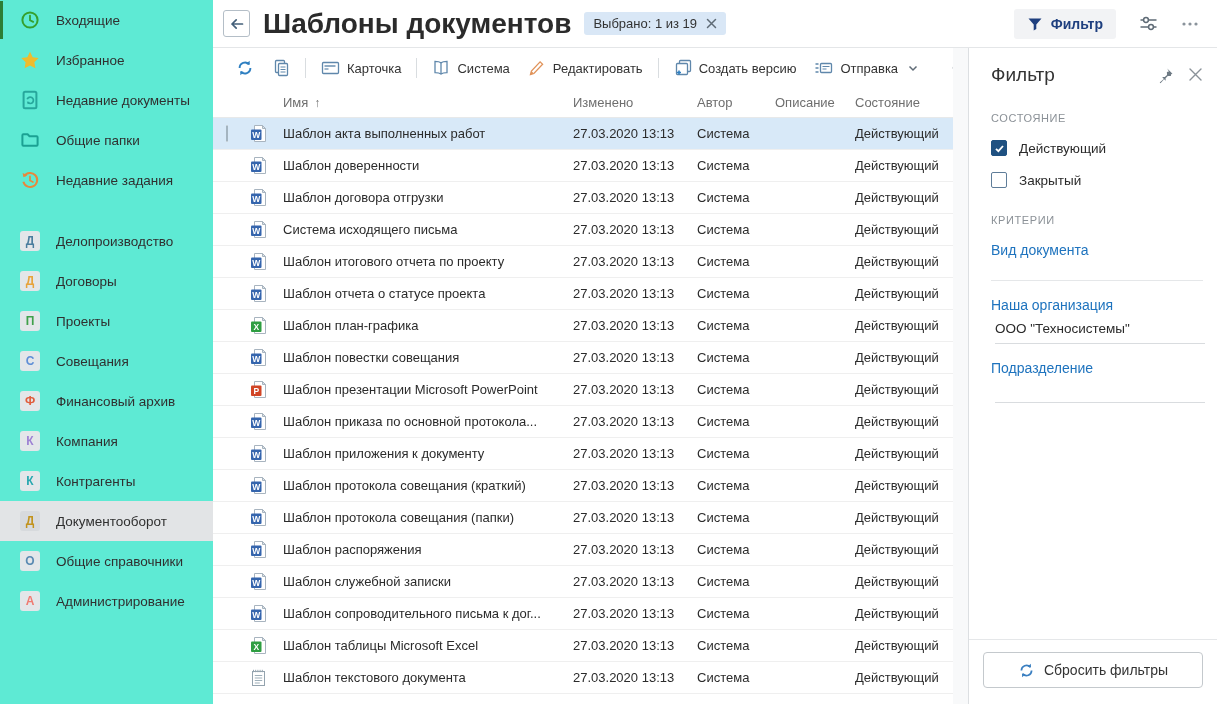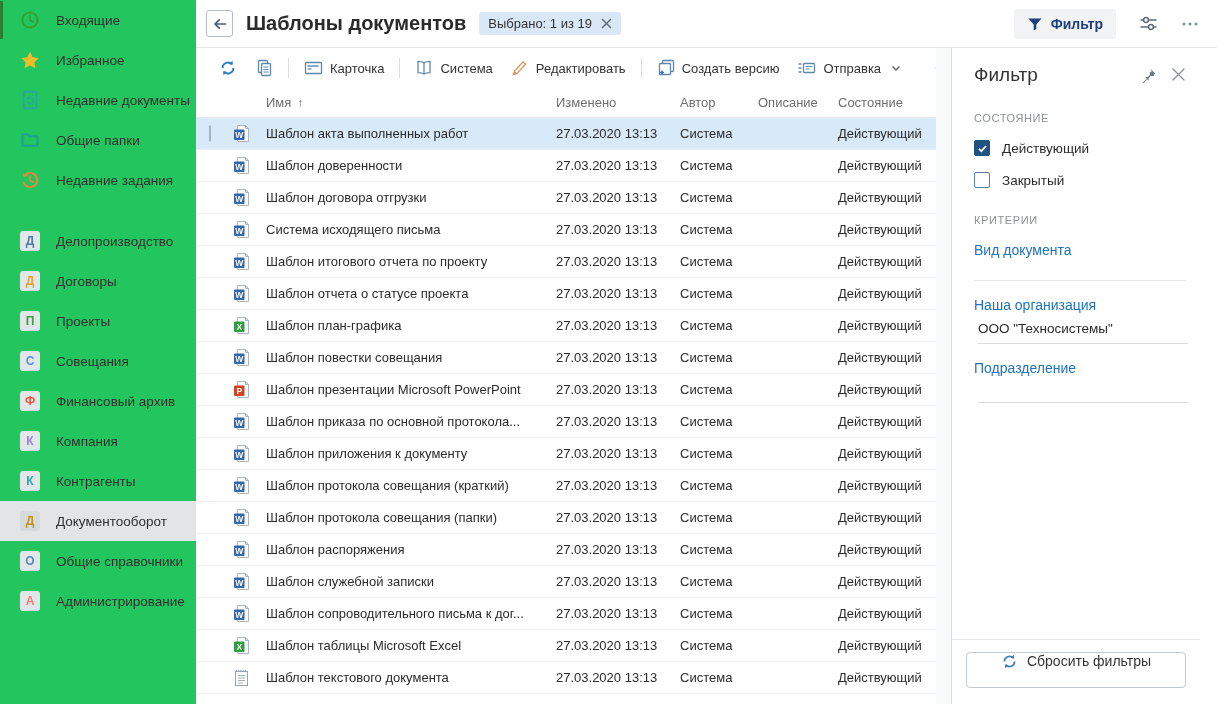--- a/index.html
+++ b/index.html
@@ -1,36 +1,36 @@
 <!DOCTYPE html>
 <html><head>
 <meta charset="utf-8">
 <style>
   * { margin:0; padding:0; box-sizing:border-box; }
   html,body { width:1217px; height:704px; overflow:hidden; }
   body { font-family:"Liberation Sans", sans-serif; background:#fff; color:#2b2b2b; }
   .app { width:1217px; height:704px; display:flex; }
 
   
-  .sidebar { width:196px; flex:none; background:#22c55e; height:100%; overflow:hidden; }
+  .sidebar { width:213px; flex:none; background:#5eead4; height:100%; overflow:hidden; }
   .nav-group { padding-top:0; }
   .nav-group.second { margin-top:21px; }
   .nav-item { height:40px; display:flex; align-items:center; padding-left:20px; gap:16px; cursor:pointer; position:relative; }
   .nav-item.active::before { content:""; position:absolute; left:0; top:1px; width:3px; height:38px; background:#2c7e35; }
   .nav-item.selected { background:#e2e4e6; }
   .nav-item .ic { width:20px; height:20px; flex:none; display:flex; align-items:center; justify-content:center; }
   .nav-item .label { font-size:13.5px; color:#303030; white-space:nowrap; }
   .letter-badge { width:20px; height:20px; flex:none; background:#e3e6e9; border-radius:3px; font-size:12px; font-weight:bold; display:flex; align-items:center; justify-content:center; }
   .nav-item.selected .letter-badge { background:#d7dadd; }
 
   
   .right-side { flex:1; display:flex; flex-direction:column; min-width:0; }
   .topbar { height:48px; flex:none; display:flex; align-items:center; background:#fff; border-bottom:1px solid #e4e6e8; padding:0 18px 0 10px; }
   .back-btn { width:27px; height:27px; border:1px solid #b4bec7; border-radius:3px; background:#fff; display:flex; align-items:center; justify-content:center; cursor:pointer; }
-  .page-title { font-size:20px; color:#2b2b2b; margin-left:13px; white-space:nowrap; }
+  .page-title { font-size:28px; color:#2b2b2b; margin-left:13px; white-space:nowrap; }
   .sel-badge { margin-left:13px; background:#d9e7f6; border-radius:3px; height:23px; padding:0 9px; display:flex; align-items:center; gap:9px; font-size:13px; color:#333; }
   .sel-badge .x { cursor:pointer; display:flex; }
   .tb-spacer { flex:1; }
   .filter-toggle { background:#f2f3f5; border:none; border-radius:3px; height:30px; padding:0 13px; display:flex; align-items:center; gap:8px; font-size:14px; font-weight:bold; color:#1e3f7f; cursor:pointer; font-family:inherit; }
   .top-icon { margin-left:22px; cursor:pointer; display:flex; align-items:center; }
 
   .content-row { flex:1; display:flex; min-height:0; }
   .main { width:740px; flex:none; display:flex; flex-direction:column; min-height:0; }
 
   
@@ -64,21 +64,21 @@
   .fp-check { display:flex; align-items:center; gap:12px; margin:16px 0 0 22px; cursor:pointer; }
   .fp-check .box { width:16px; height:16px; border-radius:2px; border:1px solid #5f7d99; background:#fff; display:flex; align-items:center; justify-content:center; flex:none; }
   .fp-check.checked .box { background:#1f5181; border-color:#1f5181; }
   .fp-check .lbl { font-size:13.5px; color:#2b2b2b; }
   .fp-link { font-size:14px; color:#1e73be; margin:16px 0 0 22px; cursor:pointer; width:fit-content; }
   .fp-divider { border-top:1px solid #e5e7e9; margin:22px 14px 0 22px; }
   .fp-value { font-size:13.5px; color:#2b2b2b; margin:8px 12px 0 26px; padding-bottom:7px; border-bottom:1px solid #d9dcdf; }
   .fp-underline { border-bottom:1px solid #d9dcdf; margin:26px 12px 0 26px; }
   .fp-spacer { flex:1; }
   .fp-footer { border-top:1px solid #e5e7e9; padding:12px 14px 16px; }
-  .reset-btn { width:100%; height:36px; background:#fff; border:1px solid #c4c9cd; border-radius:4px; display:flex; justify-content:center; gap:9px; font-size:14px; color:#333; cursor:pointer; font-family:inherit; }
+  .reset-btn { width:100%; height:36px; background:#fff; border:1px solid #c4c9cd; border-radius:4px; display:flex; align-items:center; justify-content:center; gap:9px; font-size:14px; color:#333; cursor:pointer; font-family:inherit; }
 </style>
 </head>
 <body>
 
 <div class="app">
 
   <aside class="sidebar">
     <div class="nav-group">
 
         <div class="nav-item active">

